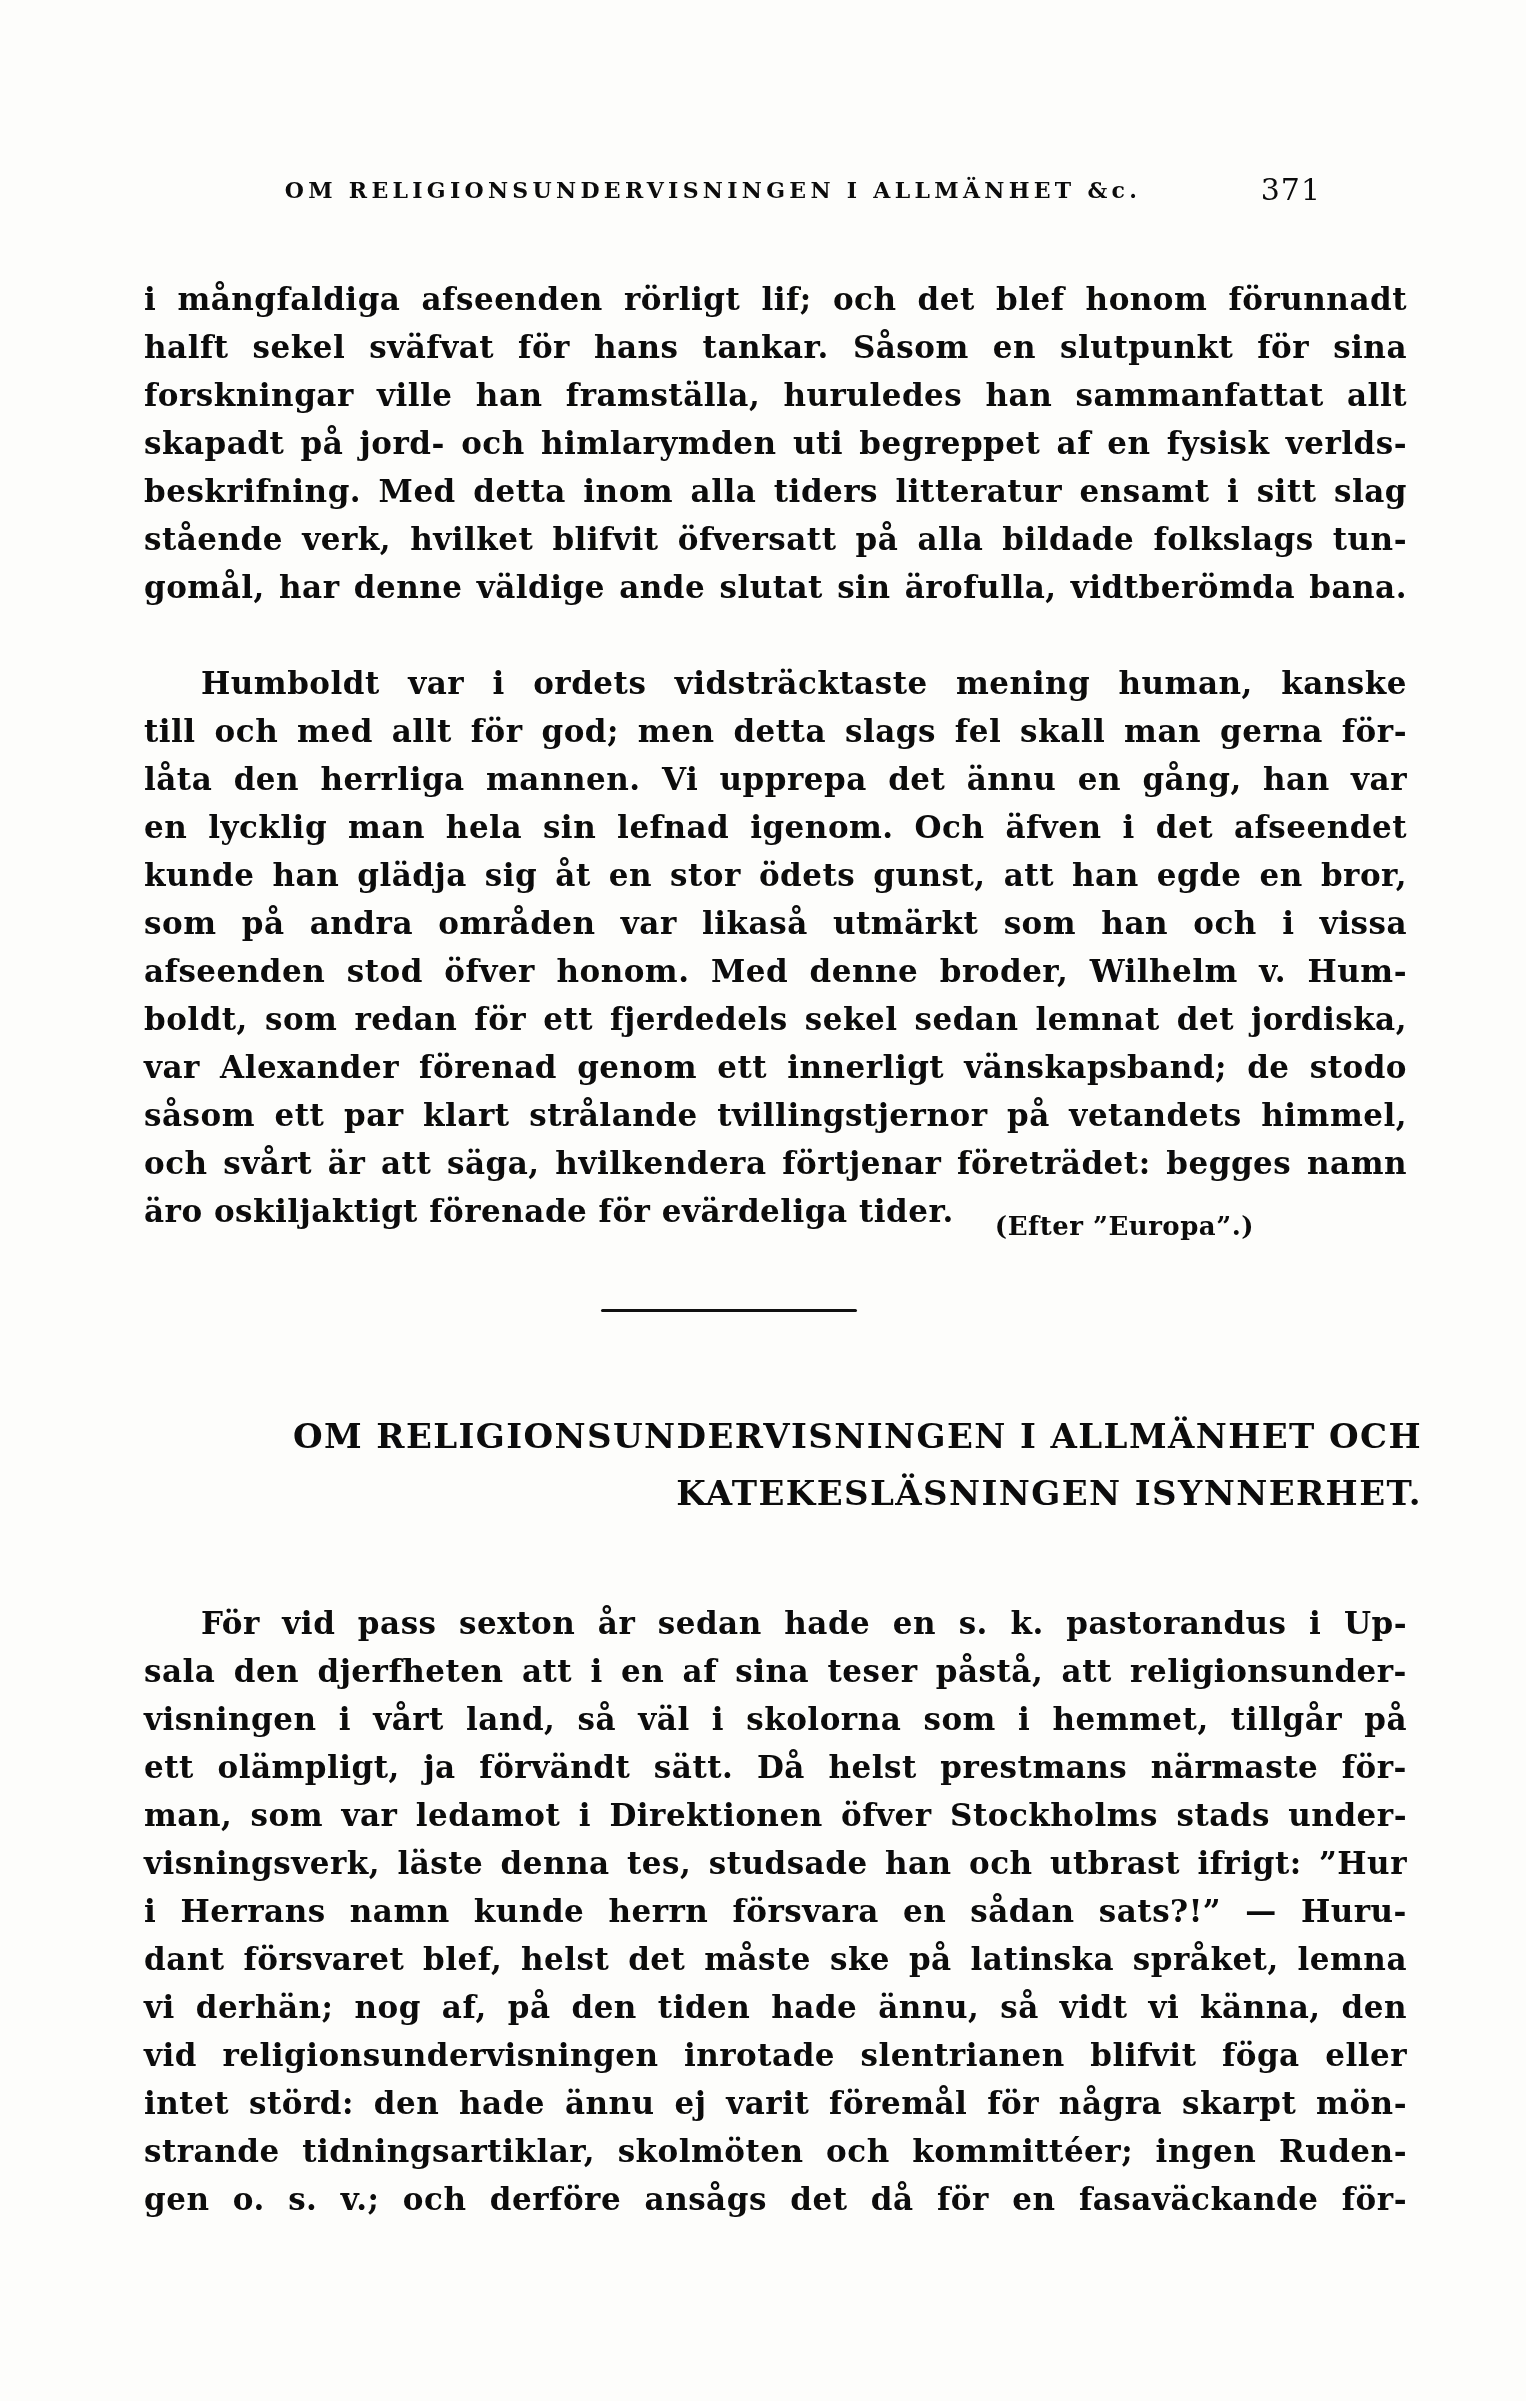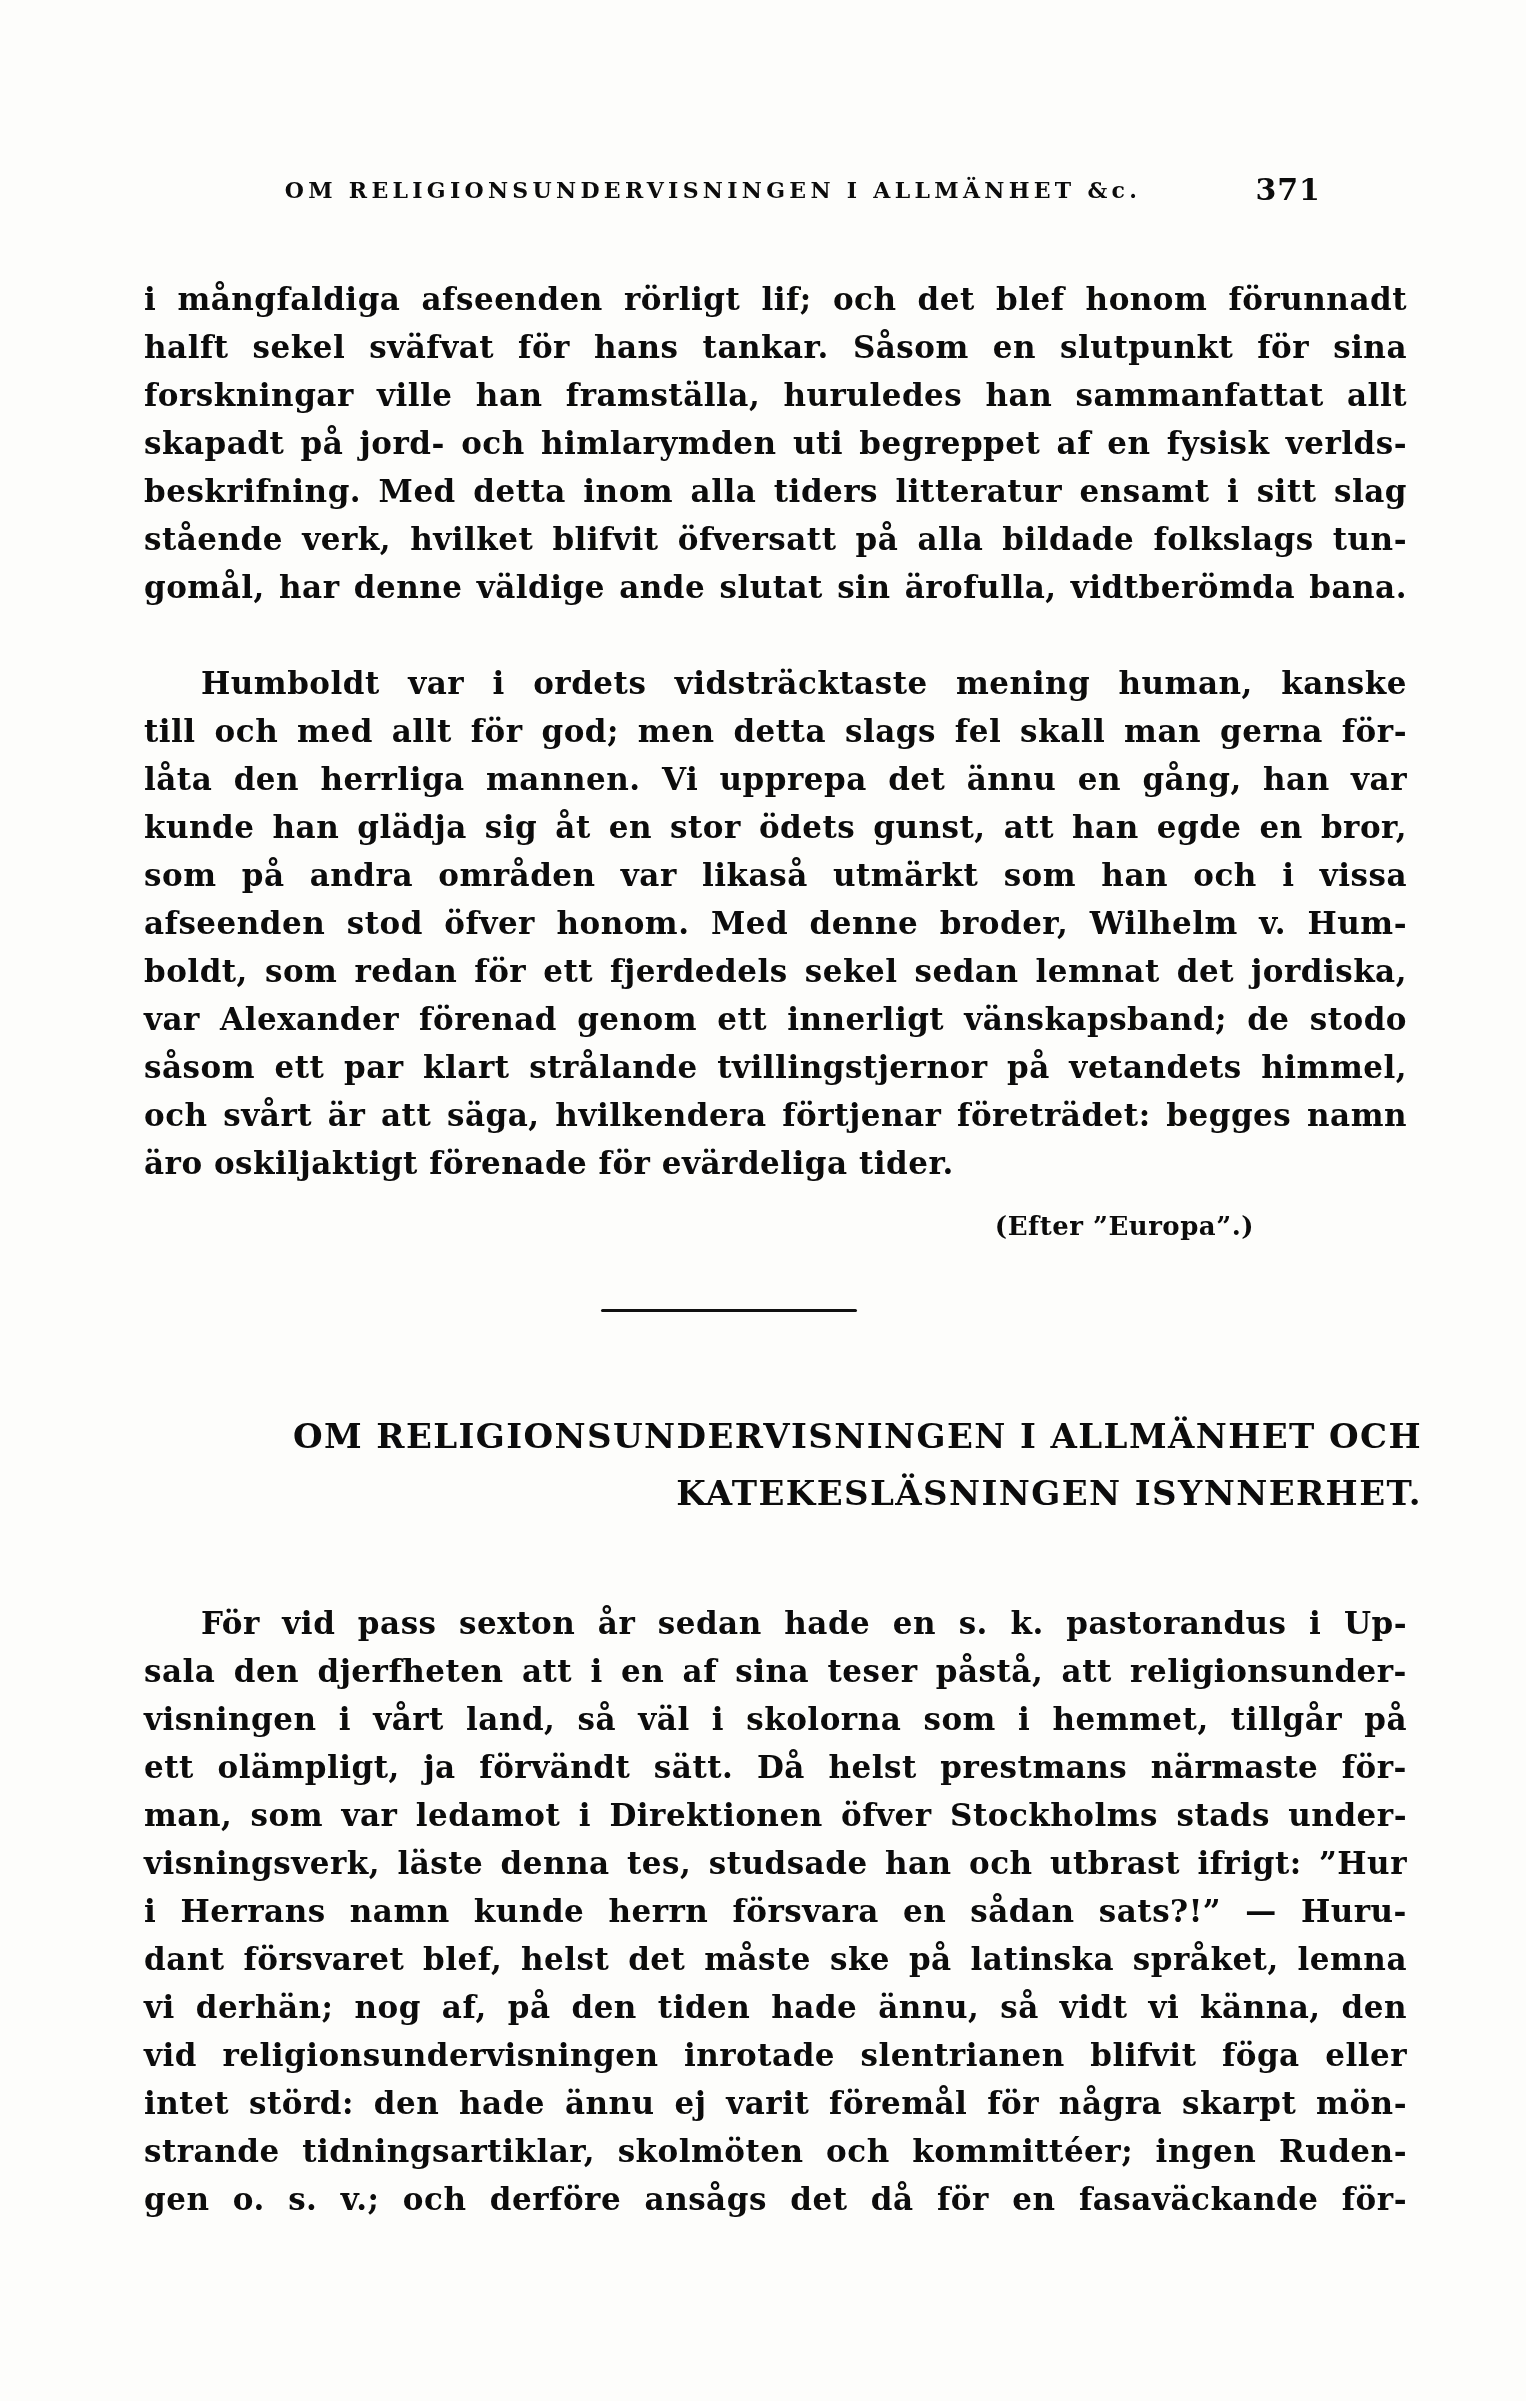--- a/index.html
+++ b/index.html
@@ -27,21 +27,21 @@
     font-size:22px;
     font-weight:bold;
     letter-spacing:4.3px;
     line-height:43px;
     white-space:nowrap;
   }
   .page-number {
     position:absolute;
     right:86px; top:2.9px;
     font-size:30px;
-    font-weight:bold;
+    font-weight:normal;
     letter-spacing:1px;
   }
   
   .para {
     position:absolute;
     left:144px;
     width:1263px;
     margin-top:32px;
   }
   .para-a { top:243px; }
@@ -106,20 +106,21 @@
       <div class="line">skapadt på jord- och himlarymden uti begreppet af en fysisk verlds-</div>
       <div class="line">beskrifning. Med detta inom alla tiders litteratur ensamt i sitt slag</div>
       <div class="line">stående verk, hvilket blifvit öfversatt på alla bildade folkslags tun-</div>
       <div class="line">gomål, har denne väldige ande slutat sin ärofulla, vidtberömda bana.</div>
     </section>
 
   <section class="para para-b indent-first flush-last">
       <div class="line">Humboldt var i ordets vidsträcktaste mening human, kanske</div>
       <div class="line">till och med allt för god; men detta slags fel skall man gerna för-</div>
       <div class="line">låta den herrliga mannen. Vi upprepa det ännu en gång, han var</div>
+      <div class="line">en lycklig man hela sin lefnad igenom. Och äfven i det afseendet</div>
       <div class="line">kunde han glädja sig åt en stor ödets gunst, att han egde en bror,</div>
       <div class="line">som på andra områden var likaså utmärkt som han och i vissa</div>
       <div class="line">afseenden stod öfver honom. Med denne broder, Wilhelm v. Hum-</div>
       <div class="line">boldt, som redan för ett fjerdedels sekel sedan lemnat det jordiska,</div>
       <div class="line">var Alexander förenad genom ett innerligt vänskapsband; de stodo</div>
       <div class="line">såsom ett par klart strålande tvillingstjernor på vetandets himmel,</div>
       <div class="line">och svårt är att säga, hvilkendera förtjenar företrädet: begges namn</div>
       <div class="line">äro oskiljaktigt förenade för evärdeliga tider.</div>
     </section>
 

